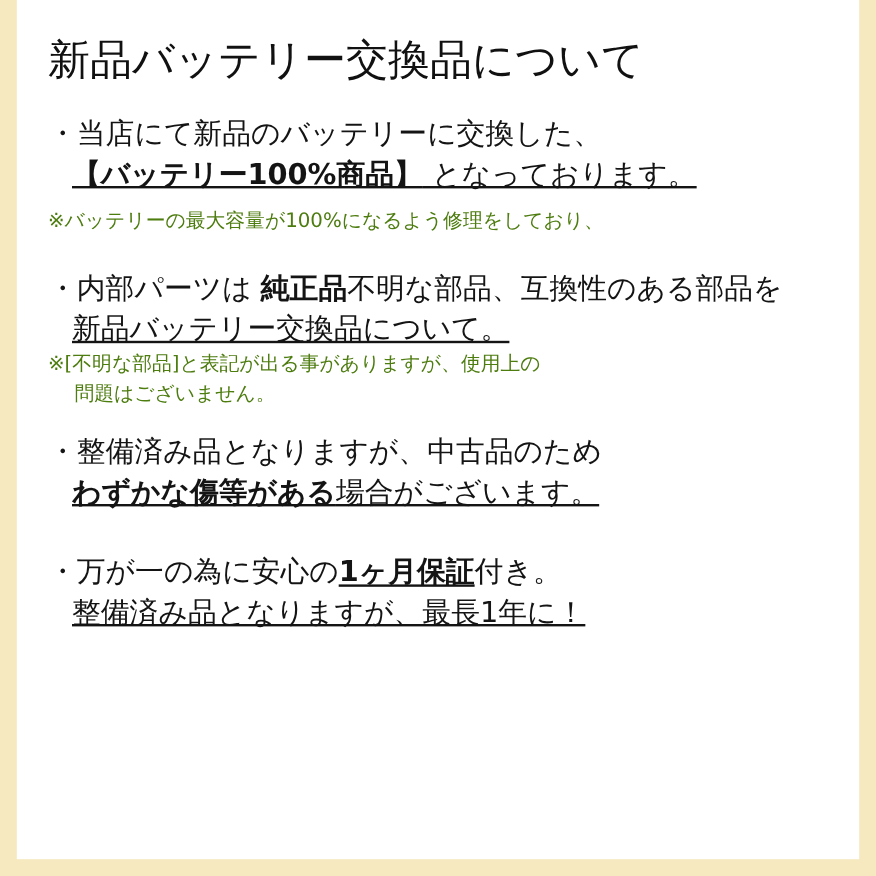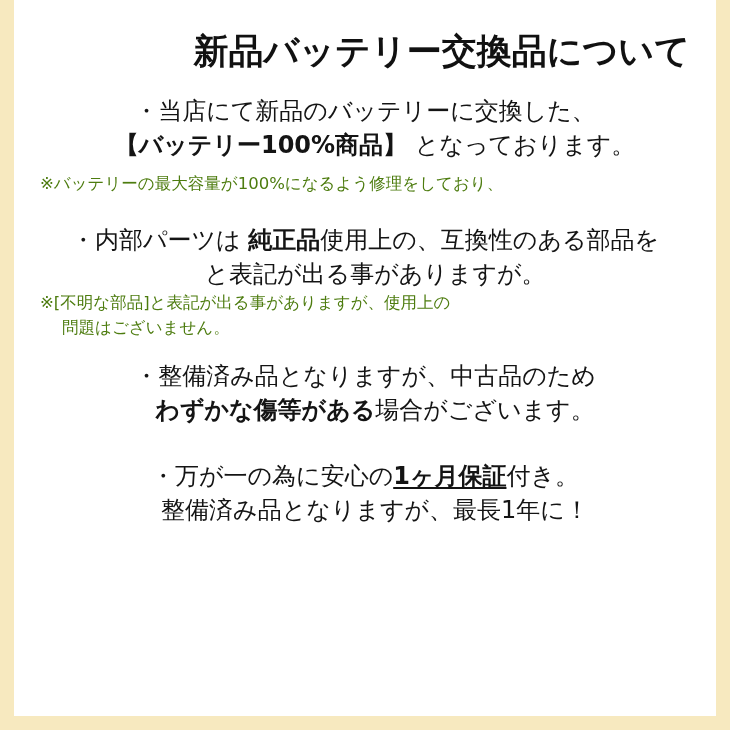--- a/index.html
+++ b/index.html
@@ -32,40 +32,40 @@
   .inner {
     position: absolute;
     left: 0;
     top: 0;
     width: 702px;
     padding: 30px 26px 0 26px;
     box-sizing: border-box;
   }
   .title {
     font-size: 35px;
-    font-weight: bold;
+    font-weight: normal;
     color: #111111;
-    text-align: right;
+    text-align: left;
     letter-spacing: 0px;
     line-height: 1.2;
     margin: 0 0 22px 0;
     white-space: nowrap;
   }
   .block {
     margin-bottom: 18px;
   }
   .line {
     font-size: 24px;
     color: #141414;
     line-height: 1.42;
     white-space: nowrap;
-    text-align: center;
   }
   .line.indent1 {
     padding-left: 20px;
+    text-decoration: underline;
   }
   .note {
     font-size: 16.5px;
     color: #4d7c0f;
     line-height: 1.5;
     white-space: nowrap;
   }
   .note.n-indent {
     padding-left: 22px;
   }
@@ -99,22 +99,22 @@
 
       <div class="block b1">
         <div class="line">・当店にて新品のバッテリーに交換した、</div>
         <div class="line indent1"><span class="big-bold">【バッテリー100%商品】</span><span> となっております。</span></div>
         <div class="note-wrap">
           <div class="note">※バッテリーの最大容量が100%になるよう修理をしており、</div>
         </div>
       </div>
 
       <div class="block b2">
-        <div class="line"><span>・内部パーツは </span><span class="bold">純正品</span><span>使用上の、互換性のある部品を</span></div>
-        <div class="line indent1">と表記が出る事がありますが。</div>
+        <div class="line"><span>・内部パーツは </span><span class="bold">純正品</span><span>不明な部品、互換性のある部品を</span></div>
+        <div class="line indent1">新品バッテリー交換品について。</div>
         <div class="note-wrap">
           <div class="note">※[不明な部品]と表記が出る事がありますが、使用上の</div>
           <div class="note n-indent">問題はございません。</div>
         </div>
       </div>
 
       <div class="block b3">
         <div class="line">・整備済み品となりますが、中古品のため</div>
         <div class="line indent1"><span class="bold">わずかな傷等がある</span><span>場合がございます。</span></div>
       </div>

